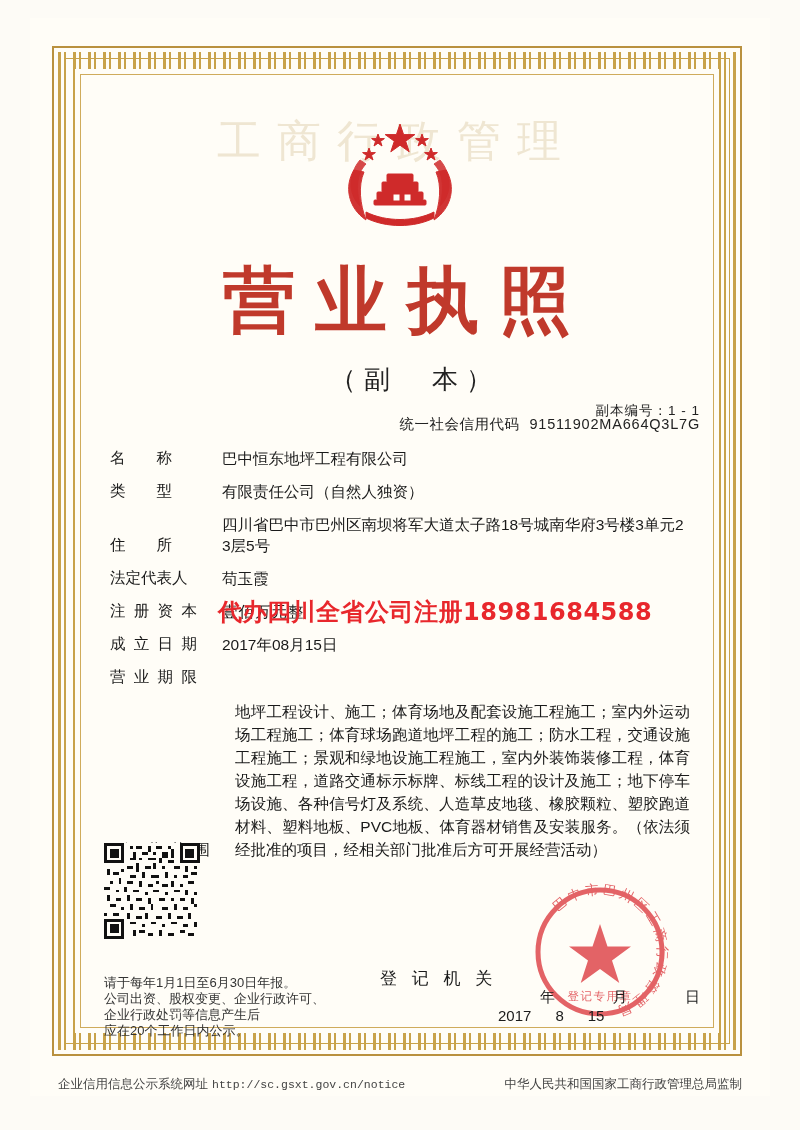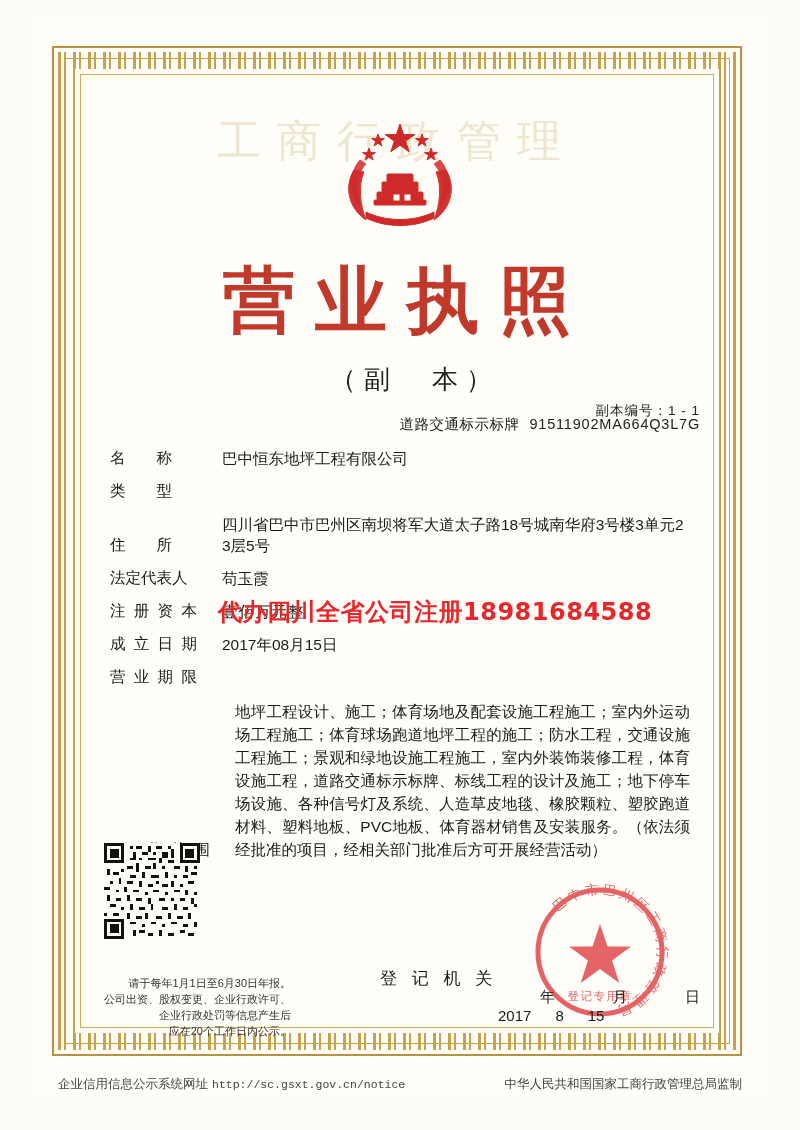--- a/index.html
+++ b/index.html
@@ -216,24 +216,23 @@
     font-size: 15px;
     color: #1a1a1a;
     display: flex;
     gap: 24px;
   }
 
   
   .notes {
     position: absolute;
     left: 104px; top: 975px;
-    font-size: 11px;
+    font-size: 13px;
     color: #333;
     line-height: 16px;
-    text-align: right;
   }
 
   
   .footer-left {
     position: absolute;
     left: 58px; top: 1076px;
     font-size: 12.5px;
     color: #444;
   }
   .footer-left .url {
@@ -288,30 +287,31 @@
   </div>
 
   <div class="title">营业执照</div>
   <div class="subtitle">（副　本）</div>
 
   <div class="copy-no">
     <span>副本编号：</span><span>1 - 1</span>
   </div>
 
   <div class="credit-code">
-    <span>道路交通标示标牌</span><span class="code-val">91511902MA664Q3L7G</span>
+    <span>统一社会信用代码</span><span class="code-val">91511902MA664Q3L7G</span>
   </div>
 
   <div class="fields">
     <div class="row">
       <div class="label">名　　称</div>
       <div class="value">巴中恒东地坪工程有限公司</div>
     </div>
     <div class="row">
       <div class="label">类　　型</div>
+      <div class="value">有限责任公司（自然人独资）</div>
     </div>
     <div class="row">
       <div class="label">住　　所</div>
       <div class="value">四川省巴中市巴州区南坝将军大道太子路18号城南华府3号楼3单元23层5号</div>
     </div>
     <div class="row">
       <div class="label">法定代表人</div>
       <div class="value">苟玉霞</div>
     </div>
     <div class="row">

